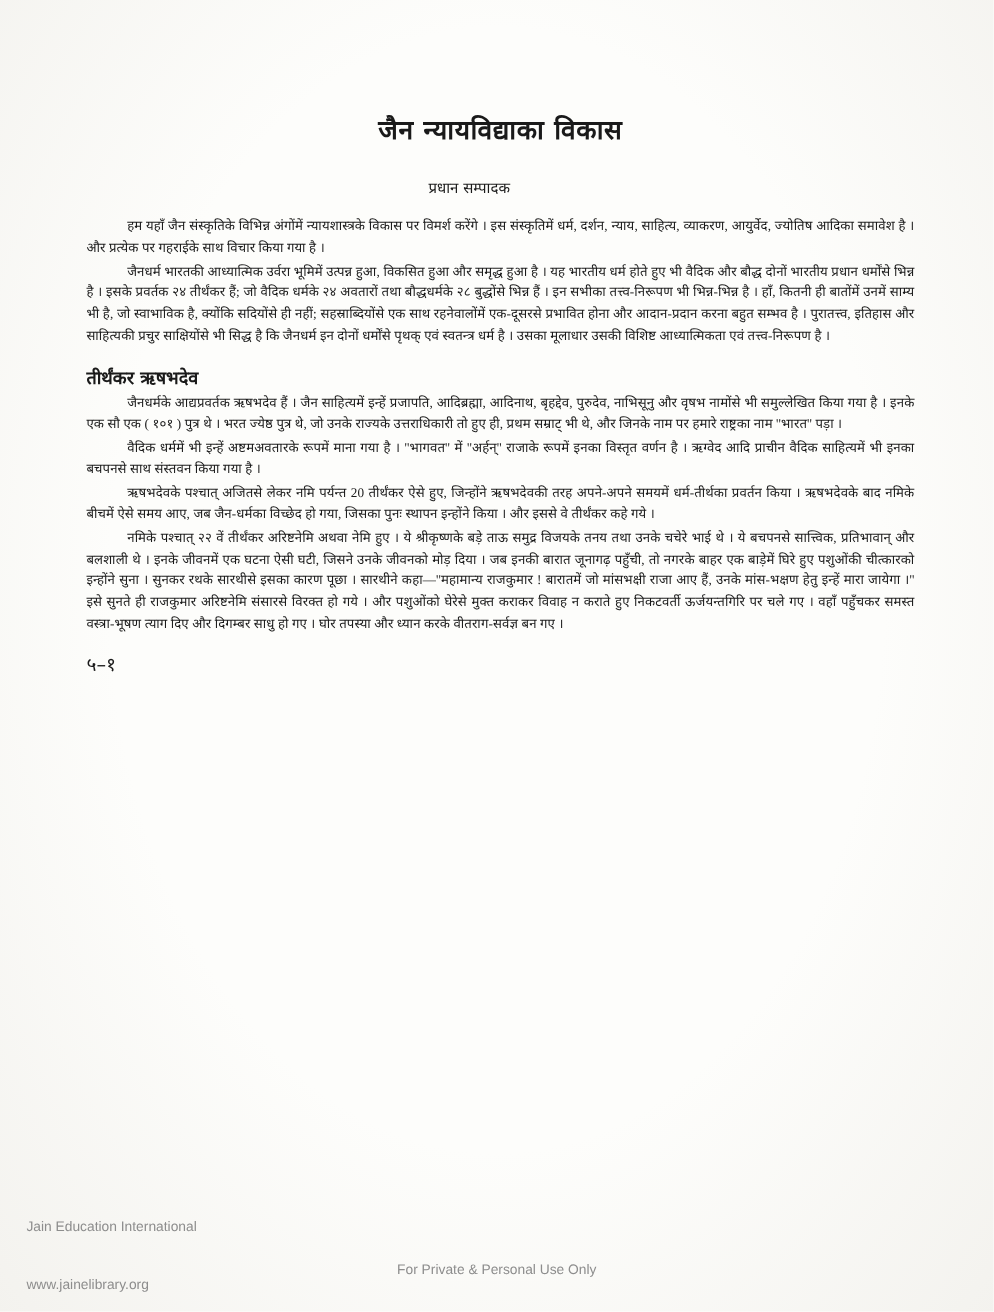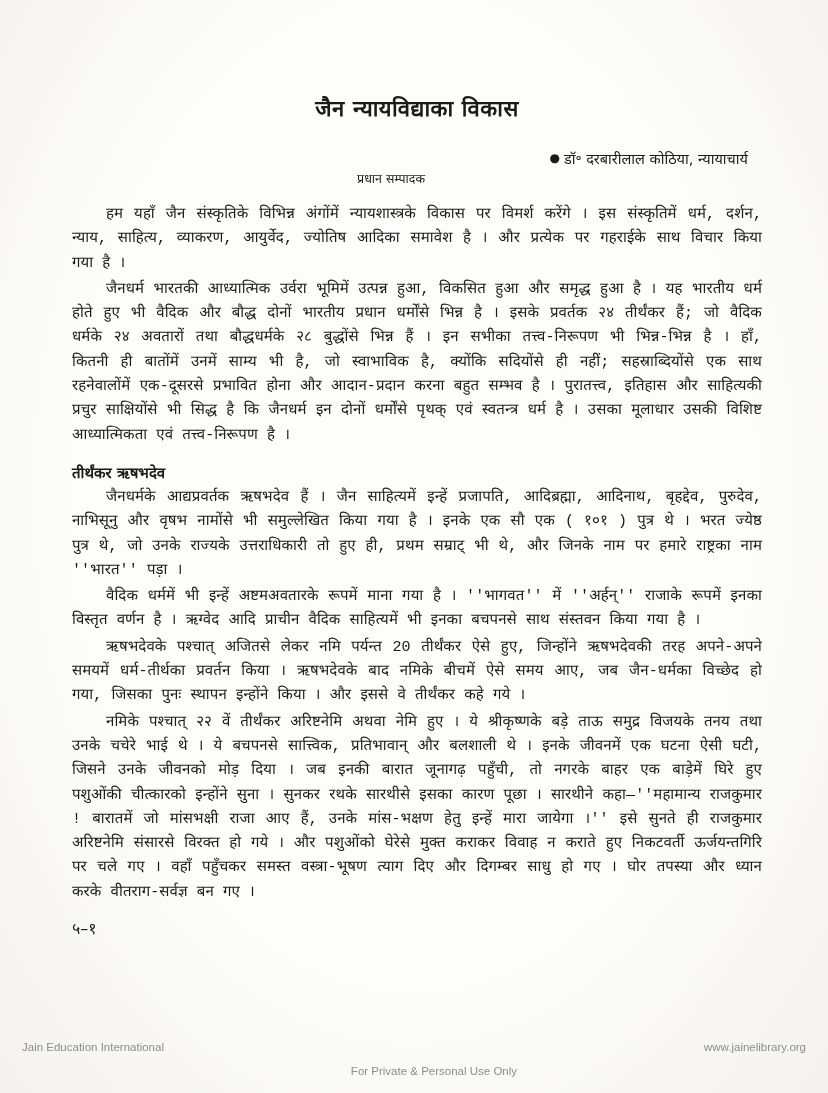--- a/index.html
+++ b/index.html
@@ -58,25 +58,25 @@
     font-family: "DejaVu Sans", "Liberation Sans", sans-serif;
   }
   .section-head {
     font-size: 15px;
     font-weight: bold;
     margin: 14px 0 4px 0;
     font-family: "DejaVu Sans", "Liberation Sans", sans-serif;
   }
   p.body-text {
     margin: 0 0 2px 0;
-    font-size: 15px;
+    font-size: 11px;
     line-height: 1.62;
     text-align: justify;
     text-justify: inter-word;
-    font-family: Liberation Mono, monospace;
+    font-family: Liberation Serif, serif;
     letter-spacing: 0.1px;
   }
   p.body-text.indent {
     text-indent: 34px;
   }
   .page-number {
     margin-top: 12px;
     font-size: 16px;
     font-family: "DejaVu Sans", "Liberation Sans", sans-serif;
   }
@@ -84,37 +84,35 @@
     position: absolute;
     left: 0;
     right: 0;
     bottom: 16px;
     display: flex;
     justify-content: space-between;
     padding: 0 22px;
     font-size: 11.5px;
     color: #8d8d8d;
     font-family: "Liberation Sans", sans-serif;
+    flex-direction: column;
   }
   .footer .center { text-align: center; margin-top: 24px; }
-  .footer .right { text-align: center; }
+  .footer .right { text-align: left; }
 </style>
 </head>
 <body>
 
 <div class="page">
   <div class="scan-tint"></div>
 
   <div class="content">
 
     <h1 class="doc-title">जैन न्यायविद्याका विकास</h1>
 
-    <div class="byline">
-      <span class="bullet">●</span><span>डॉ॰ दरबारीलाल कोठिया, न्यायाचार्य</span>
-    </div>
     <div class="byline-sub">प्रधान सम्पादक</div>
 
     <div class="section">
       <p class="body-text indent">हम यहाँ जैन संस्कृतिके विभिन्न अंगोंमें न्यायशास्त्रके विकास पर विमर्श करेंगे । इस संस्कृतिमें धर्म, दर्शन, न्याय, साहित्य, व्याकरण, आयुर्वेद, ज्योतिष आदिका समावेश है । और प्रत्येक पर गहराईके साथ विचार किया गया है ।</p>
       <p class="body-text indent">जैनधर्म भारतकी आध्यात्मिक उर्वरा भूमिमें उत्पन्न हुआ, विकसित हुआ और समृद्ध हुआ है । यह भारतीय धर्म होते हुए भी वैदिक और बौद्ध दोनों भारतीय प्रधान धर्मोंसे भिन्न है । इसके प्रवर्तक २४ तीर्थंकर हैं; जो वैदिक धर्मके २४ अवतारों तथा बौद्धधर्मके २८ बुद्धोंसे भिन्न हैं । इन सभीका तत्त्व-निरूपण भी भिन्न-भिन्न है । हाँ, कितनी ही बातोंमें उनमें साम्य भी है, जो स्वाभाविक है, क्योंकि सदियोंसे ही नहीं; सहस्राब्दियोंसे एक साथ रहनेवालोंमें एक-दूसरसे प्रभावित होना और आदान-प्रदान करना बहुत सम्भव है । पुरातत्त्व, इतिहास और साहित्यकी प्रचुर साक्षियोंसे भी सिद्ध है कि जैनधर्म इन दोनों धर्मोंसे पृथक् एवं स्वतन्त्र धर्म है । उसका मूलाधार उसकी विशिष्ट आध्यात्मिकता एवं तत्त्व-निरूपण है ।</p>
     </div>
 
     <div class="section">
       <div class="section-head">तीर्थंकर ऋषभदेव</div>
       <p class="body-text indent">जैनधर्मके आद्यप्रवर्तक ऋषभदेव हैं । जैन साहित्यमें इन्हें प्रजापति, आदिब्रह्मा, आदिनाथ, बृहद्देव, पुरुदेव, नाभिसूनु और वृषभ नामोंसे भी समुल्लेखित किया गया है । इनके एक सौ एक ( १०१ ) पुत्र थे । भरत ज्येष्ठ पुत्र थे, जो उनके राज्यके उत्तराधिकारी तो हुए ही, प्रथम सम्राट् भी थे, और जिनके नाम पर हमारे राष्ट्रका नाम ''भारत'' पड़ा ।</p>

